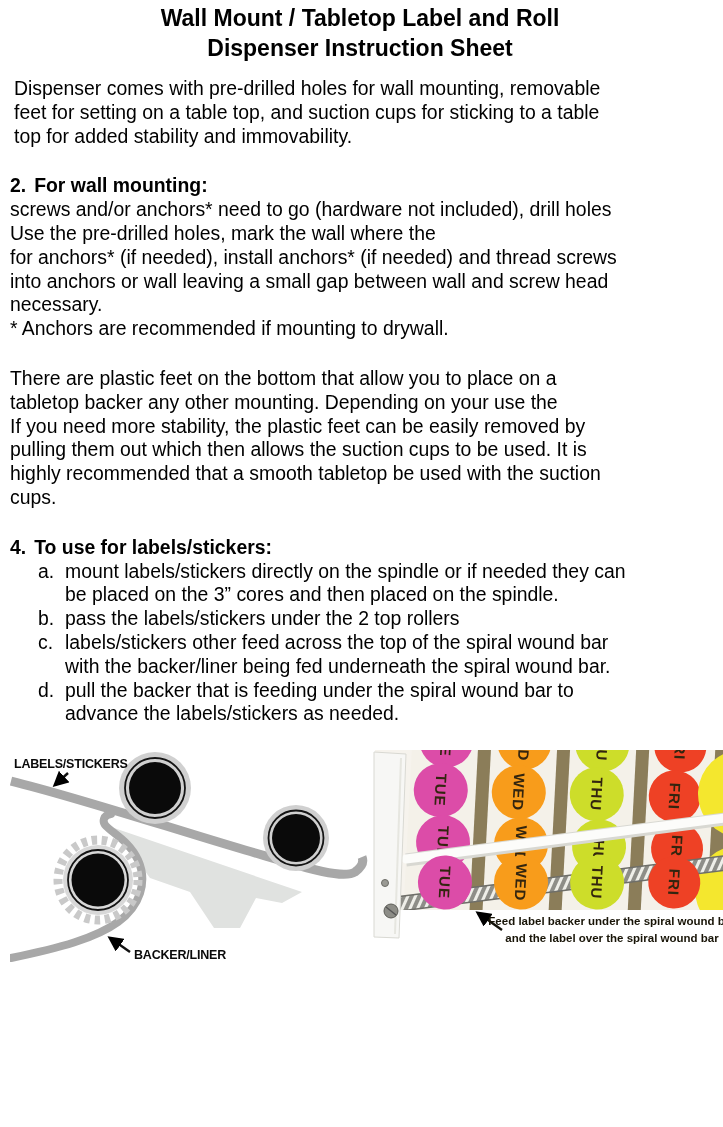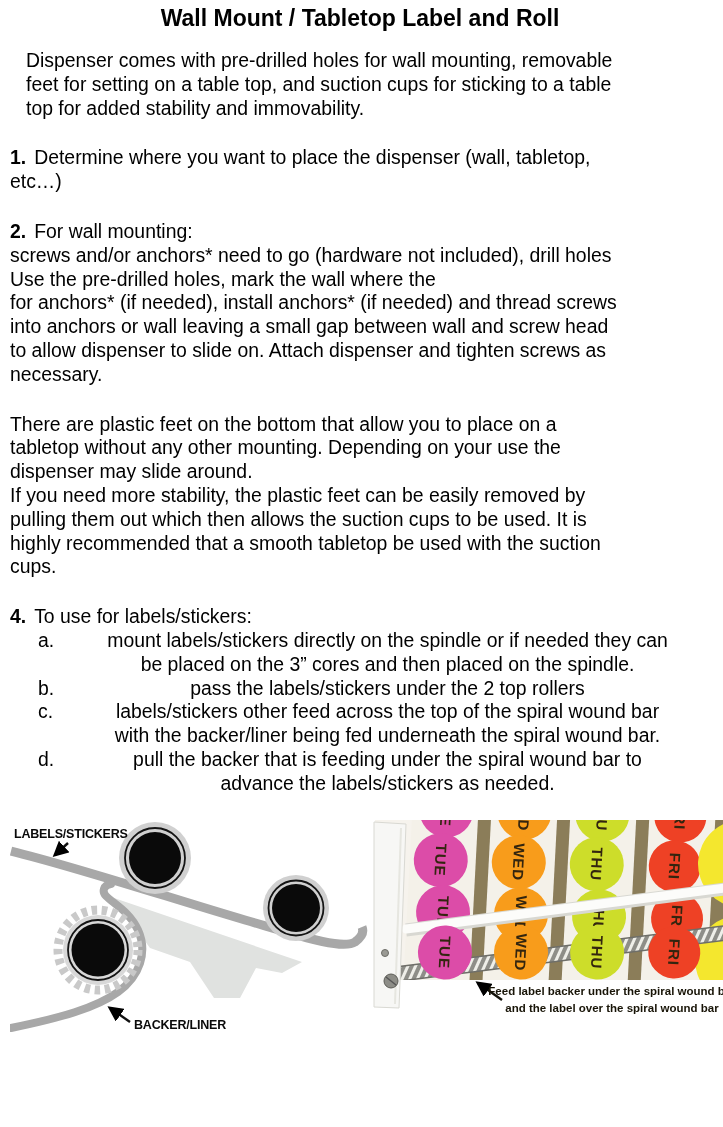--- a/index.html
+++ b/index.html
@@ -15,69 +15,65 @@
     line-height:23.8px;
     overflow:hidden;
   }
   .title{
     text-align:center;
     font-weight:700;
     font-size:23px;
     line-height:30px;
     margin-bottom:14px;
   }
-  .para{margin:16px;}
+  .para{margin:4px;}
   .section{margin-top:26px;}
   .ln{white-space:nowrap;}
-  .bold{font-weight:400;}
+  .bold{font-weight:700;}
   .num{font-weight:700;margin-right:8px;}
   .item{display:flex;margin-left:28px;}
   .letter{flex:none;width:27px;}
-  .itext{flex:1 1 auto;min-width:0;text-align:center;}
+  .itext{flex:1 1 auto;min-width:0;}
   .figures{display:flex;margin-top:6px;}
   .fig{display:block;flex:none;}
   .diaglabel{font-family:"Liberation Sans",sans-serif;font-weight:700;font-size:12.5px;letter-spacing:-0.2px;fill:#0a0a0a;}
   .daytext{font-family:"Liberation Sans",sans-serif;font-weight:700;font-size:15px;fill:#33250f;text-anchor:middle;dominant-baseline:central;letter-spacing:1px;}
   .bigday{font-size:20px;letter-spacing:2px;}
   .captext{font-family:"Liberation Sans",sans-serif;font-weight:700;font-size:11.5px;fill:#181407;text-anchor:middle;}
 </style>
 </head>
 <body>
 
 <div class="page">
 
   <div class="title">
     <div>Wall Mount / Tabletop Label and Roll</div>
+    <div>Dispenser Instruction Sheet</div>
   </div>
 
   <div class="para">
     <div class="ln">Dispenser comes with pre-drilled holes for wall mounting, removable</div>
     <div class="ln">feet for setting on a table top, and suction cups for sticking to a table</div>
     <div class="ln">top for added stability and immovability.</div>
   </div>
 
-  <div class="section">
-    <div class="ln"><span class="num">1.</span><span>Determine where you want to place the dispenser (wall, tabletop,</span></div>
-    <div class="ln">etc…)</div>
-  </div>
 
   <div class="section">
     <div class="ln"><span class="num">2.</span><span class="bold">For wall mounting:</span></div>
     <div class="ln">screws and/or anchors* need to go (hardware not included), drill holes</div>
     <div class="ln">Use the pre-drilled holes, mark the wall where the</div>
     <div class="ln">for anchors* (if needed), install anchors* (if needed) and thread screws</div>
     <div class="ln">into anchors or wall leaving a small gap between wall and screw head</div>
-    <div class="ln">to allow dispenser to slide on. Attach dispenser and tighten screws as</div>
     <div class="ln">necessary.</div>
+    <div class="ln">* Anchors are recommended if mounting to drywall.</div>
   </div>
 
   <div class="section">
     <div class="ln">There are plastic feet on the bottom that allow you to place on a</div>
-    <div class="ln">tabletop without any other mounting. Depending on your use the</div>
-    <div class="ln">dispenser may slide around.</div>
+    <div class="ln">tabletop backer any other mounting. Depending on your use the</div>
     <div class="ln">If you need more stability, the plastic feet can be easily removed by</div>
     <div class="ln">pulling them out which then allows the suction cups to be used. It is</div>
     <div class="ln">highly recommended that a smooth tabletop be used with the suction</div>
     <div class="ln">cups.</div>
   </div>
 
   <div class="section">
     <div class="ln"><span class="num">4.</span><span class="bold">To use for labels/stickers:</span></div>
     <div class="item">
       <span class="letter">a.</span>

